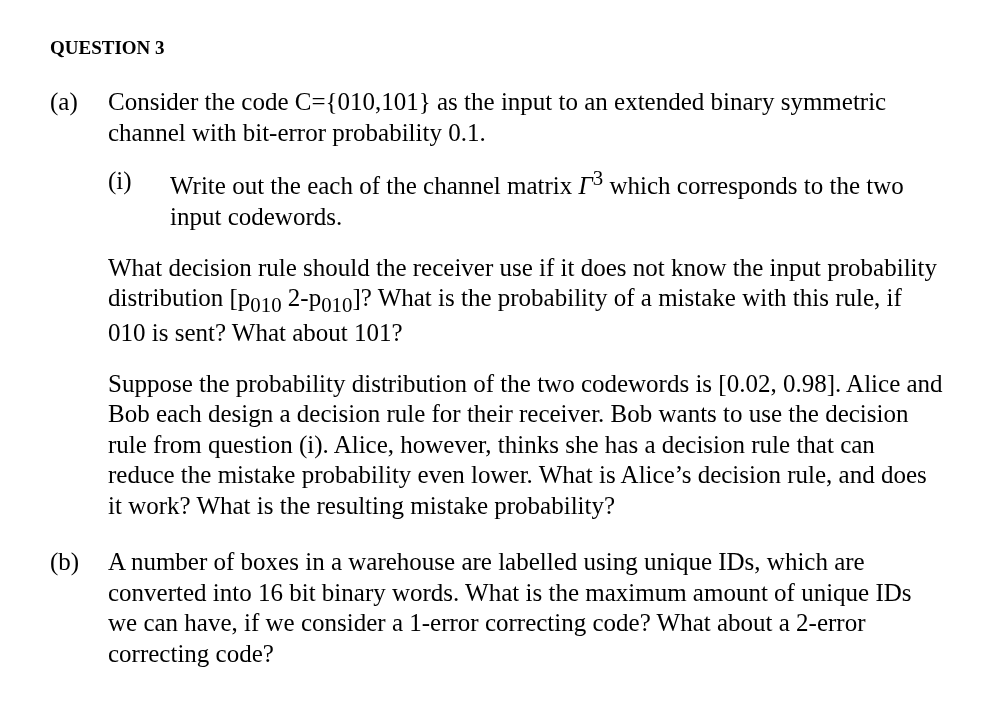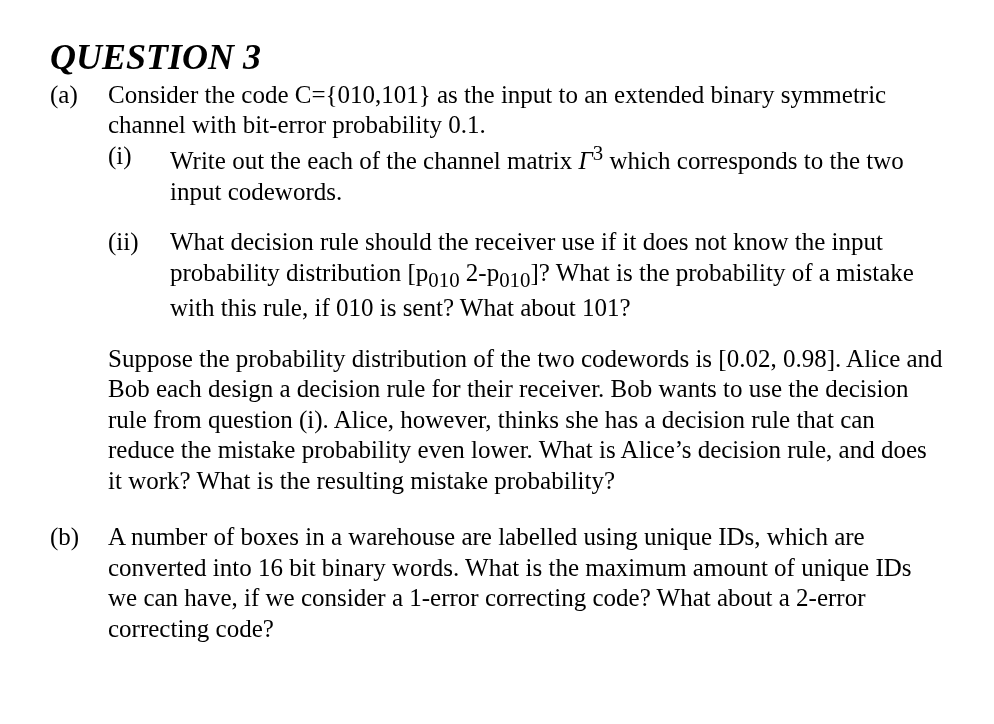--- a/index.html
+++ b/index.html
@@ -10,36 +10,37 @@
   }
   .page {
     padding: 36px 50px 40px 50px;
     font-family: "Times New Roman", Times, serif;
     font-size: 25px;
     line-height: 1.22;
     color: #000;
   }
   .heading {
     font-weight: bold;
-    font-size: 36px;
-    font-style: italic;
+    font-size: 19px;
+    margin-bottom: 28px;
   }
   .part {
     display: flex;
     flex-direction: row;
     margin-bottom: 6px;
   }
   .part-label {
     width: 58px;
     flex: 0 0 58px;
   }
   .part-body {
     flex: 1;
   }
   .stem {
+    margin-bottom: 18px;
   }
   .sub {
     display: flex;
     flex-direction: row;
     margin-bottom: 20px;
   }
   .sub-label {
     width: 62px;
     flex: 0 0 62px;
   }
@@ -64,21 +65,20 @@
       <div class="stem">Consider the code C={010,101} as the input to an extended binary symmetric channel with bit-error probability 0.1.</div>
 
       <div class="sub">
         <div class="sub-label">(i)</div>
         <div class="sub-body">
           <span>Write out the each of the channel matrix </span><span class="gamma-sup">Γ</span><sup>3</sup><span> which corresponds to the two input codewords.</span>
         </div>
       </div>
 
       <div class="sub">
-        <div class="sub-label">(ii)</div>
         <div class="sub-body">
           <span>What decision rule should the receiver use if it does not know the input probability distribution [p</span><sub>010</sub><span> 2-p</span><sub>010</sub><span>]? What is the probability of a mistake with this rule, if 010 is sent? What about 101?</span>
         </div>
       </div>
 
       <div class="sub">
         <div class="sub-body">Suppose the probability distribution of the two codewords is [0.02, 0.98]. Alice and Bob each design a decision rule for their receiver. Bob wants to use the decision rule from question (i). Alice, however, thinks she has a decision rule that can reduce the mistake probability even lower. What is Alice’s decision rule, and does it work? What is the resulting mistake probability?</div>
       </div>
 
     </div>

